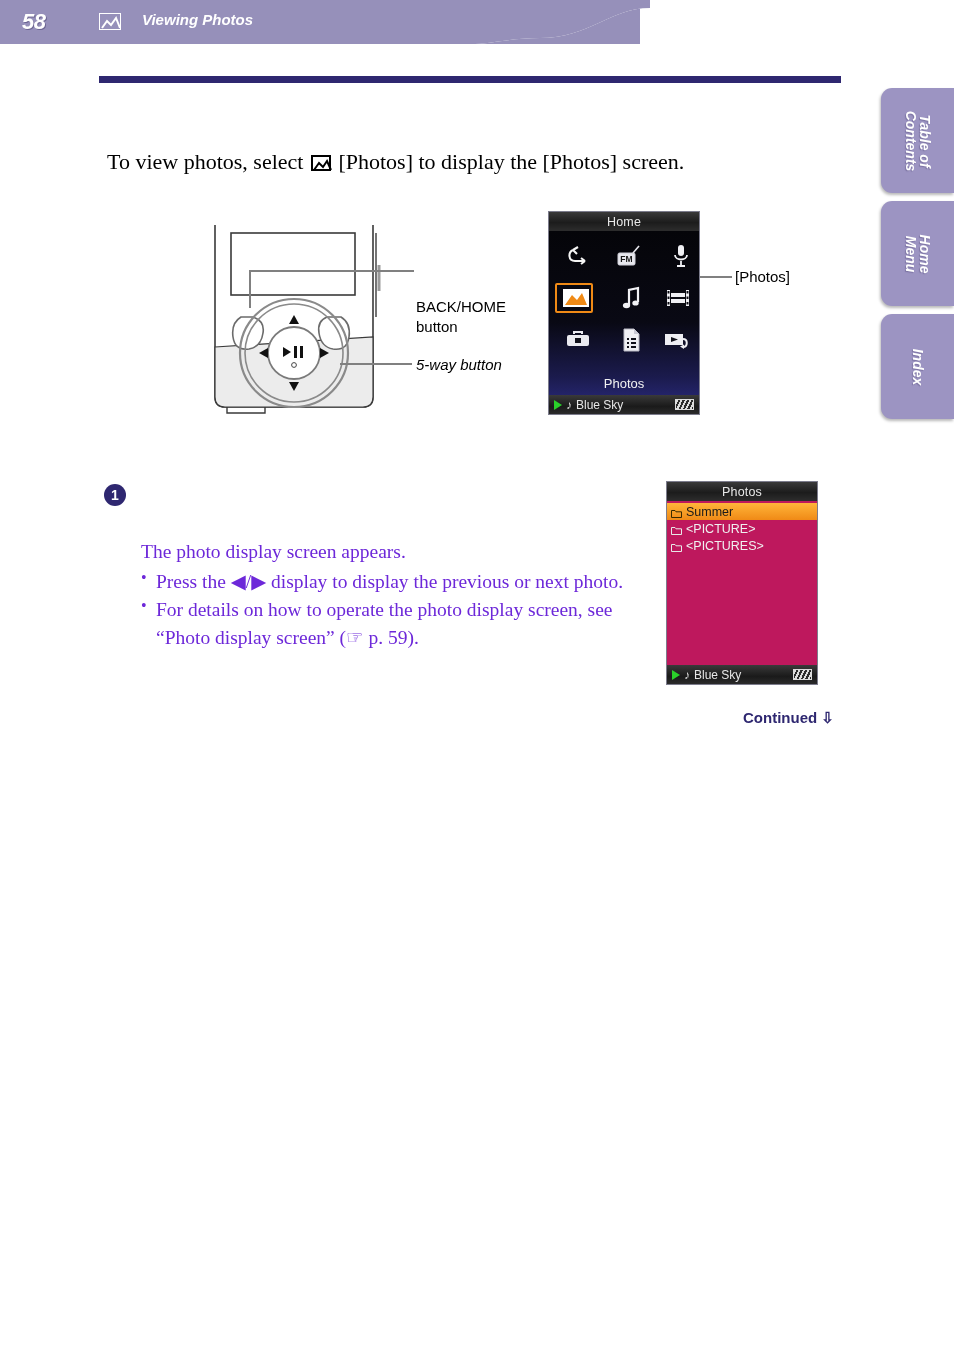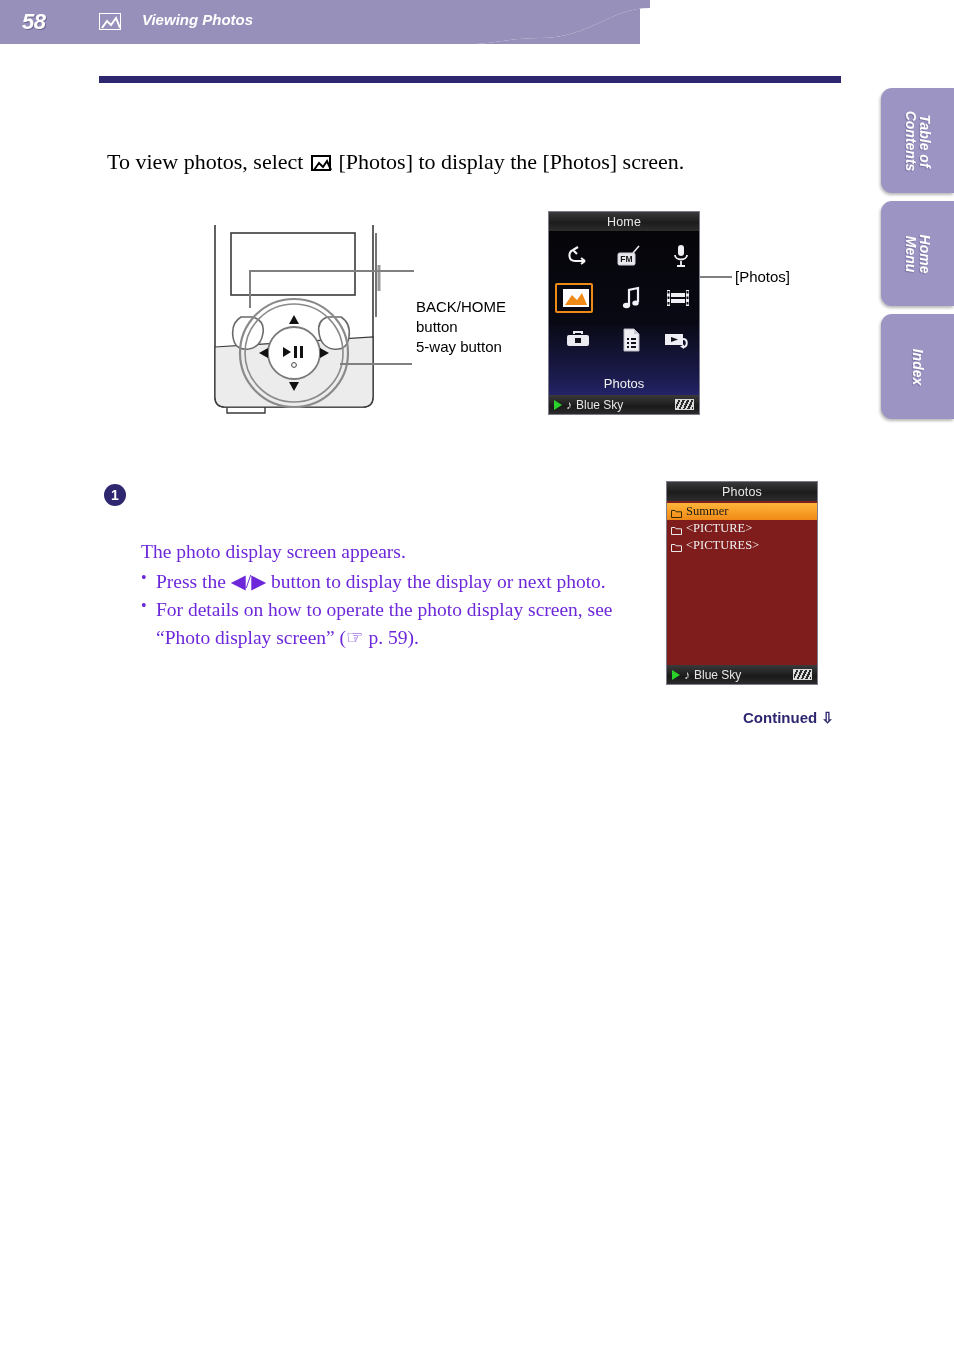--- a/index.html
+++ b/index.html
@@ -90,21 +90,21 @@
   
   .device { position: absolute; left: 205px; top: 225px; width: 200px; height: 190px; }
 
   
   .callout {
     position: absolute;
     font-family: "Liberation Sans", sans-serif;
     font-size: 15px; color: #000; line-height: 1.35;
   }
   #callout-backhome { left: 416px; top: 297px; }
-  #callout-5way    { left: 416px; top: 337px; }
+  #callout-5way    { left: 416px; top: 355px; font-style: italic; }
   #callout-photos  { left: 735px; top: 267px; font-size: 15px; }
 
   .lead-line { position: absolute; background: #808080; height: 2px; }
 
   
   .lcd {
     position: absolute;
     border: 1px solid #7c7c8c;
     background: #000;
     font-family: "Liberation Sans", sans-serif;
@@ -117,21 +117,21 @@
     background: linear-gradient(#3a3a3a, #1c1c1c 55%, #2d2d2d);
     color: #e9e9e9; font-size: 12.5px;
     display: flex; align-items: center; justify-content: center;
     letter-spacing: .2px;
   }
   .lcd-body { position: relative; }
   #home-screen .lcd-body {
     height: 166px;
     background: linear-gradient(#050509 0%, #090914 55%, #1b1b4d 88%, #24246b 100%);
   }
-  #photos-screen .lcd-body { height: 166px; background: #7f1d1d; font-family: Liberation Serif, serif; }
+  #photos-screen .lcd-body { height: 166px; background: #be185d; }
 
   .lcd-status {
     position: absolute; left: 0; bottom: 0; width: 100%; height: 19px;
     background: linear-gradient(#3a3a3a, #1a1a1a 60%, #2b2b2b);
     display: flex; align-items: center; gap: 4px; padding: 0 5px;
     color: #e7e7e7; font-size: 12px;
   }
   .play-tri {
     width: 0; height: 0;
     border-left: 8px solid #2ad12a;
@@ -422,20 +422,20 @@
       <span>Blue Sky</span>
       <span class="batt"></span>
     </div>
   </div>
 
   <div class="step-badge">1</div>
 
   <div class="step-body">
     <div>The photo display screen appears.</div>
     <ul>
-      <li>Press the ◀/▶ button to display the display or next photo.</li>
+      <li>Press the ◀/▶ display to display the previous or next photo.</li>
       <li>For details on how to operate the photo display screen, see “Photo display screen” (☞ p. 59).</li>
     </ul>
   </div>
 
   <div class="continued"><span>Continued</span> <span>⇩</span></div>
 
 </div>
 
 </body></html>

